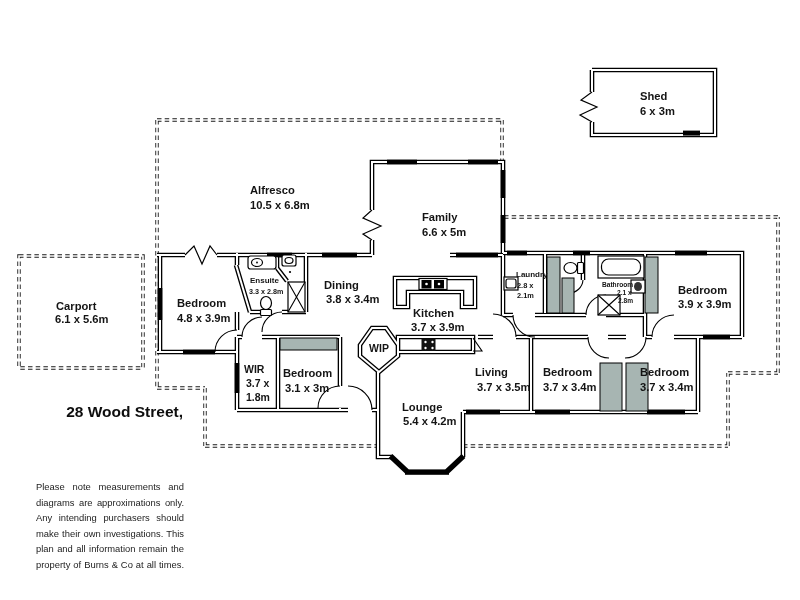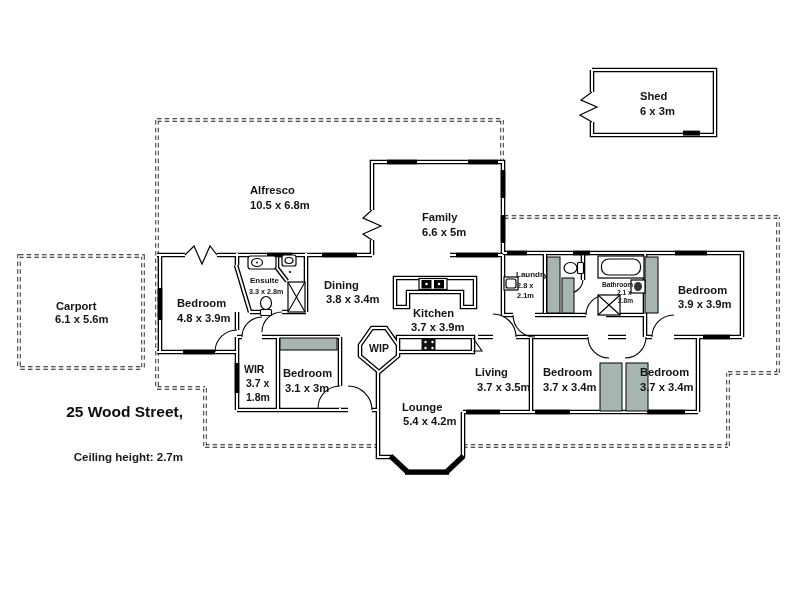--- a/index.html
+++ b/index.html
@@ -244,16 +244,16 @@
     <text class="lbl" x="543" y="376">Bedroom</text>
     <text class="lbl" x="543" y="391">3.7 x 3.4m</text>
     <text class="lbl" x="640" y="376">Bedroom</text>
     <text class="lbl" x="640" y="391">3.7 x 3.4m</text>
     <text class="lbl" x="402" y="411">Lounge</text>
     <text class="lbl" x="403" y="425">5.4 x 4.2m</text>
   </g>
 </svg>
 
   <div class="addr">
-    <div>25 Wood Street,</div>
+    <div>28 Wood Street,</div>
   </div>
-  <div class="ceil">Ceiling height: 2.7m</div>
+  <div class="disc">Please note measurements and diagrams are approximations only. Any intending purchasers should make their own investigations. This plan and all information remain the property of Burns &amp; Co at all times.</div>
 </div>
 
 </body></html>

